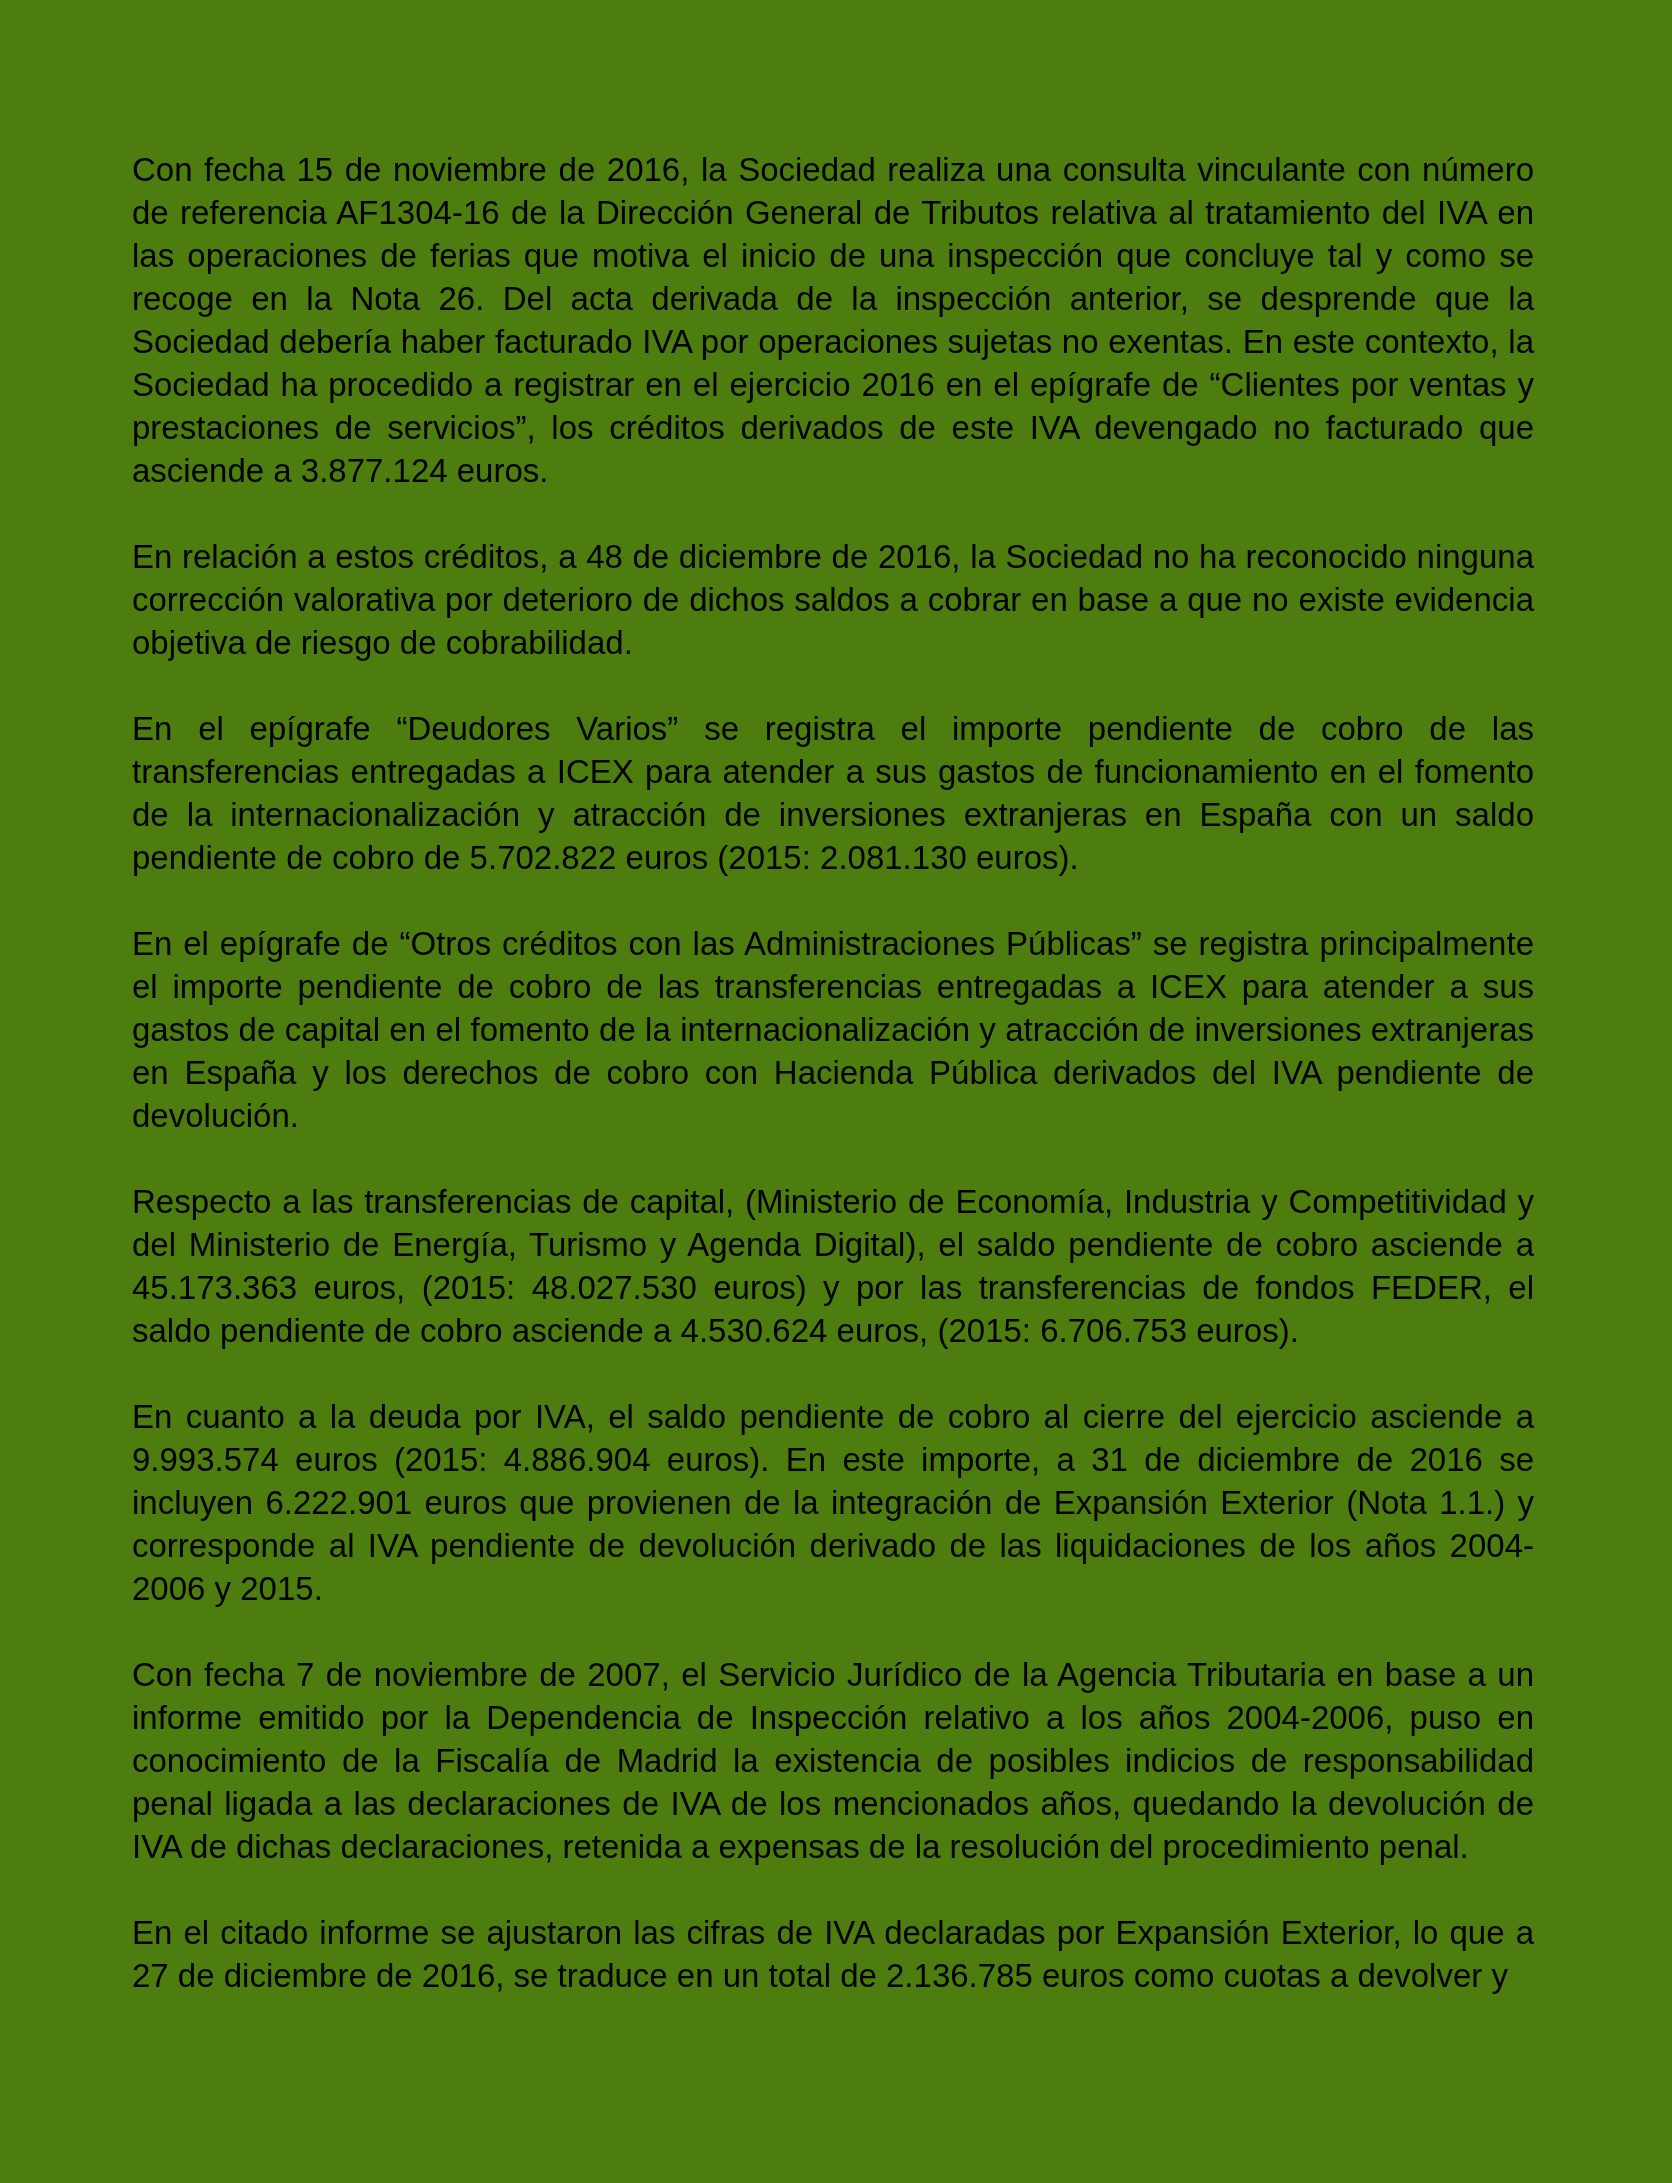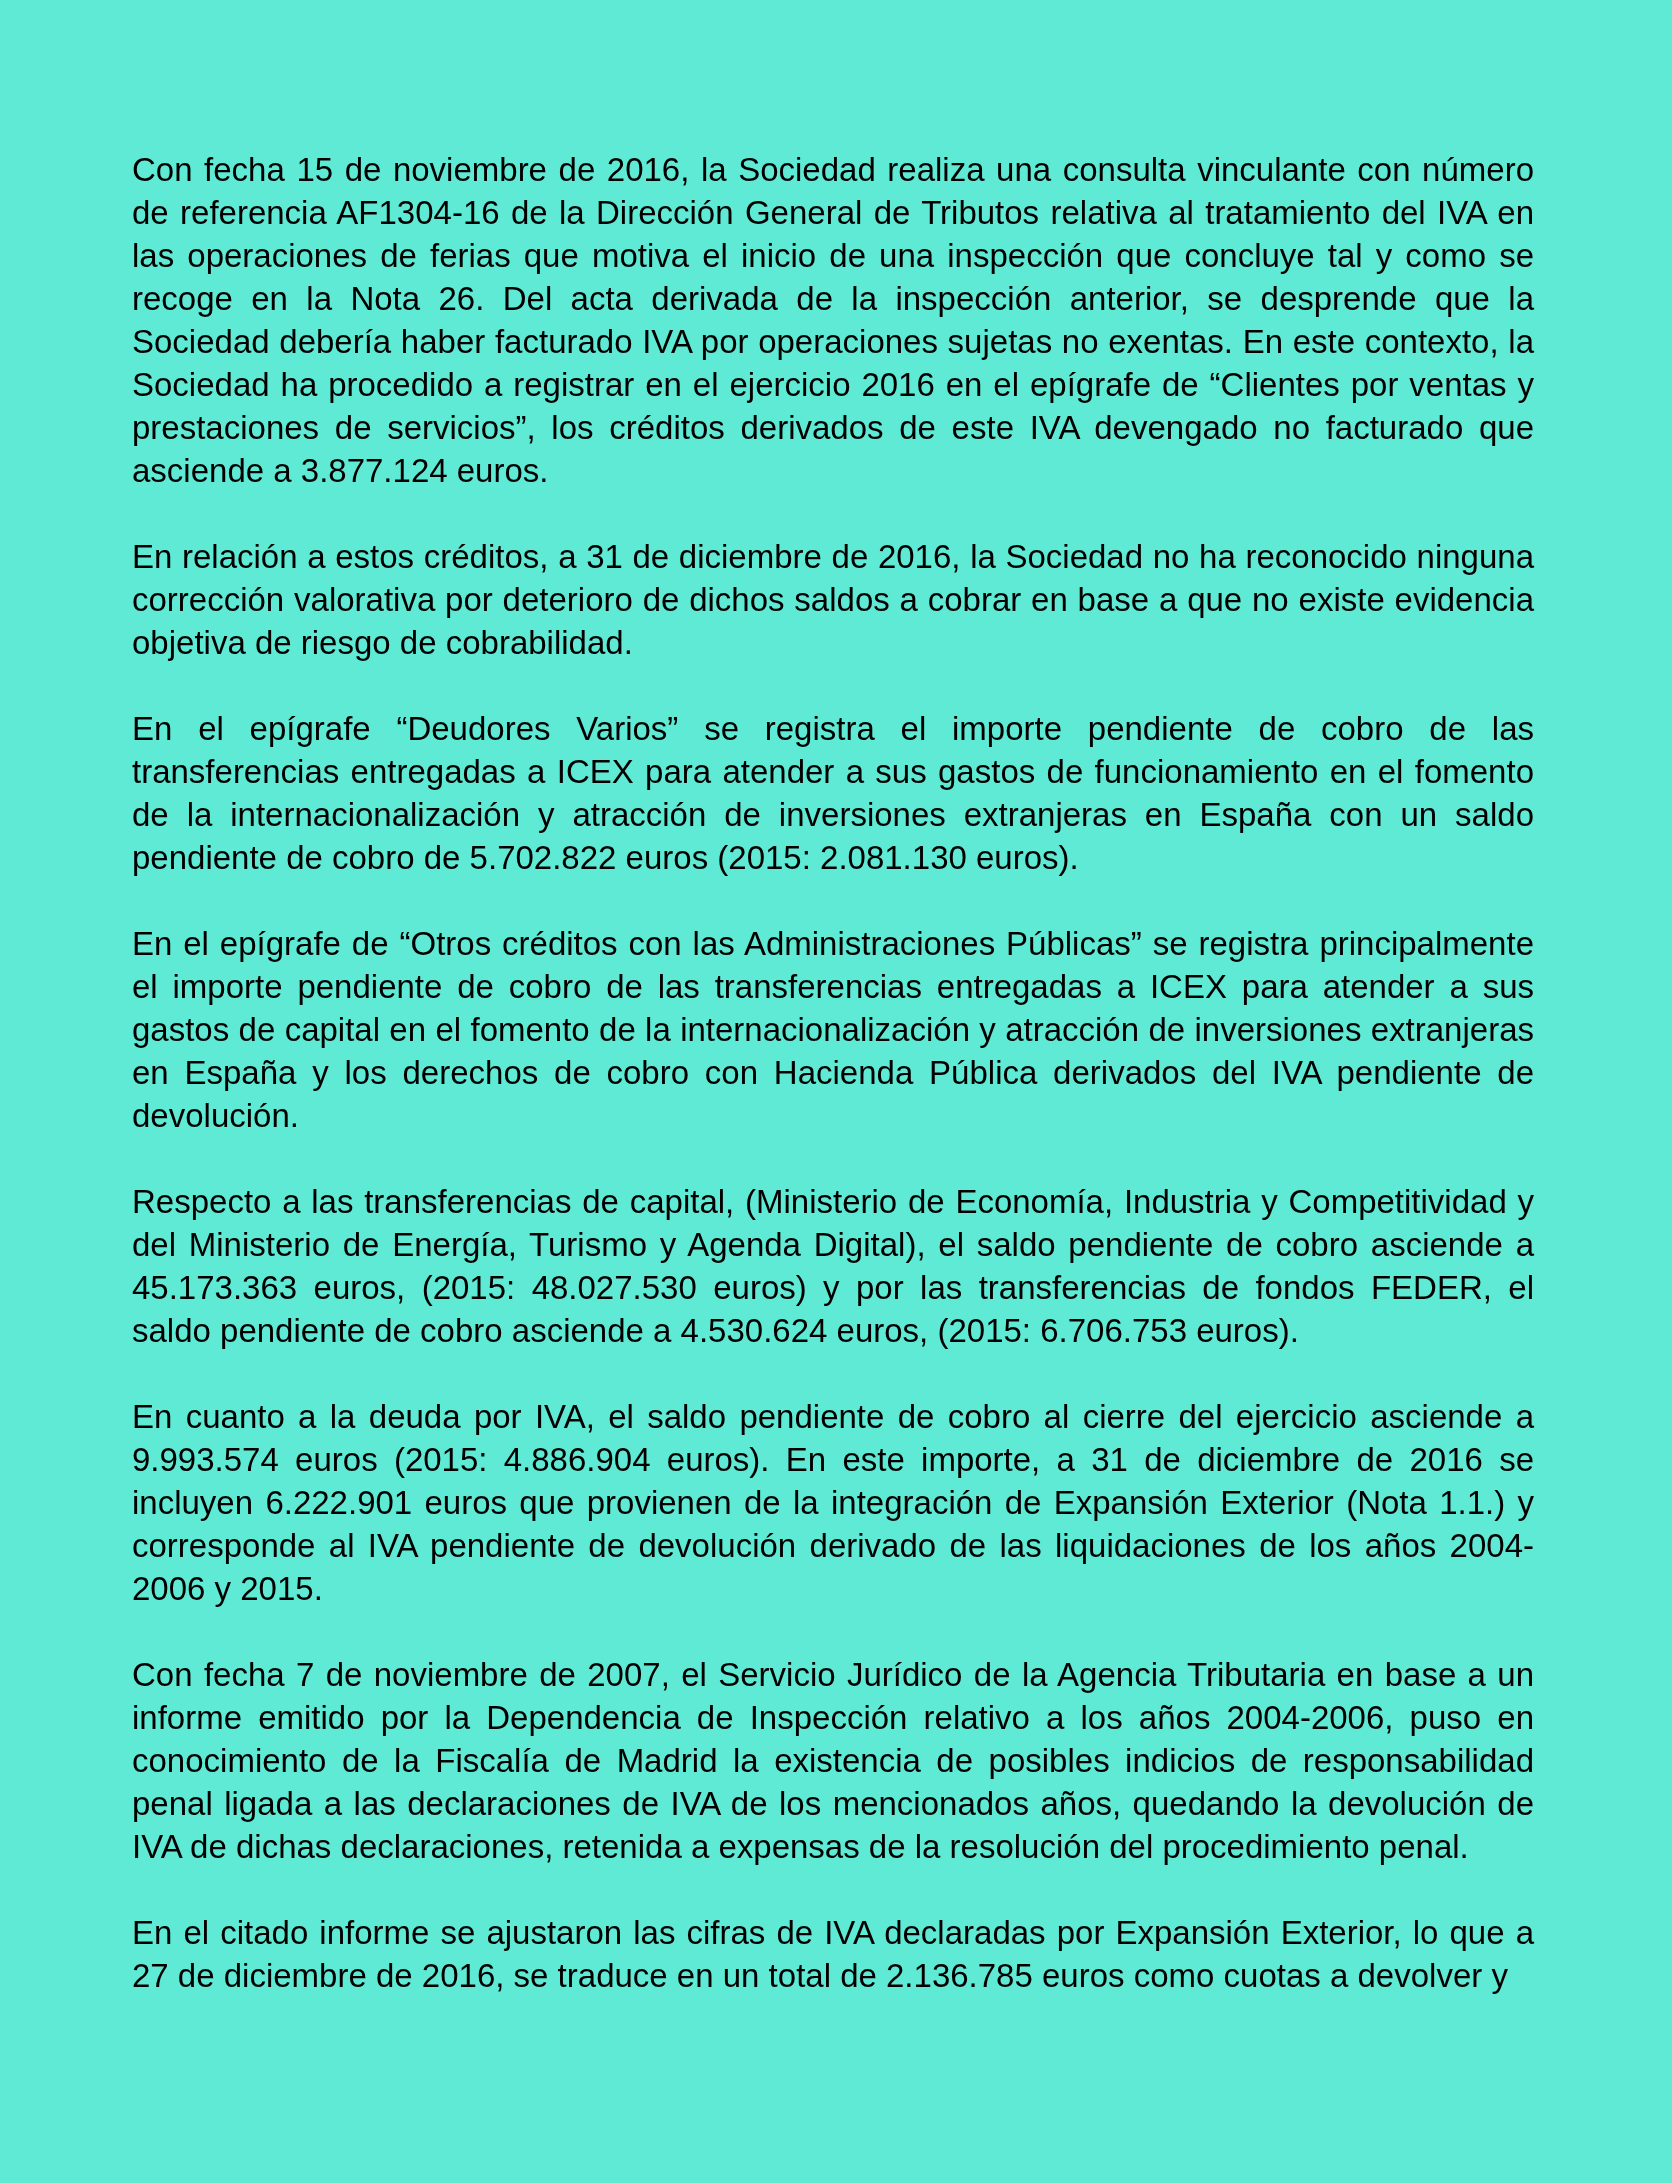--- a/index.html
+++ b/index.html
@@ -11,39 +11,39 @@
     width: 1672px;
     height: 2183px;
     position: relative;
     overflow: hidden;
   }
   .page {
     box-sizing: border-box;
     width: 1672px;
     height: 2183px;
     padding: 148px 138px 0 132px;
-    background: #5eead4;
+    background: #4d7c0f;
   }
   .page p {
     margin: 0 0 43px 0;
     padding: 0;
     font-family: "Liberation Sans", sans-serif;
     font-size: 33px;
     line-height: 43px;
     color: #000000;
     text-align: justify;
     word-spacing: normal;
   }
 </style>
 </head>
 <body>
 
 <div class="page">
   <p>Con fecha 15 de noviembre de 2016, la Sociedad realiza una consulta vinculante con número de referencia AF1304-16 de la Dirección General de Tributos relativa al tratamiento del IVA en las operaciones de ferias que motiva el inicio de una inspección que concluye tal y como se recoge en la Nota 26. Del acta derivada de la inspección anterior,  se desprende que la Sociedad debería haber facturado IVA por operaciones sujetas no exentas. En este contexto, la Sociedad ha procedido a registrar en el ejercicio 2016 en el epígrafe de “Clientes por ventas y prestaciones de servicios”, los créditos derivados de este IVA devengado no facturado que asciende a 3.877.124 euros.</p>
-  <p>En relación a estos créditos, a  31 de diciembre de 2016, la Sociedad no ha reconocido ninguna corrección valorativa por deterioro de dichos saldos a cobrar en base a que no existe evidencia objetiva de riesgo de cobrabilidad.</p>
+  <p>En relación a estos créditos, a  48 de diciembre de 2016, la Sociedad no ha reconocido ninguna corrección valorativa por deterioro de dichos saldos a cobrar en base a que no existe evidencia objetiva de riesgo de cobrabilidad.</p>
   <p>En el epígrafe “Deudores Varios” se registra el importe pendiente de cobro de las  transferencias entregadas a ICEX para atender a sus gastos de funcionamiento en el fomento de la internacionalización y atracción de inversiones extranjeras en España con un saldo pendiente de cobro de 5.702.822 euros (2015: 2.081.130 euros).</p>
   <p>En el epígrafe de “Otros créditos con las Administraciones Públicas” se registra principalmente el importe pendiente de cobro de las transferencias entregadas a ICEX para atender a sus gastos de capital en el fomento de la internacionalización y atracción de inversiones extranjeras en España y los derechos de cobro con Hacienda Pública derivados del IVA pendiente de devolución.</p>
   <p>Respecto a las transferencias de capital, (Ministerio de Economía, Industria y Competitividad y del Ministerio de Energía, Turismo y Agenda Digital), el saldo pendiente de cobro asciende a 45.173.363 euros, (2015: 48.027.530 euros) y por las transferencias de fondos FEDER, el saldo pendiente de cobro asciende a 4.530.624 euros, (2015: 6.706.753 euros).</p>
   <p>En cuanto a la deuda por IVA, el saldo pendiente de cobro al cierre del ejercicio asciende a 9.993.574 euros (2015: 4.886.904 euros). En este importe, a 31 de diciembre de 2016 se incluyen 6.222.901 euros que provienen de la integración de Expansión Exterior (Nota 1.1.) y corresponde al IVA pendiente de devolución derivado de las liquidaciones de los años 2004-2006 y 2015.</p>
   <p>Con fecha 7 de noviembre de 2007, el Servicio Jurídico de la Agencia Tributaria en base a un informe emitido por la Dependencia de Inspección relativo a los años 2004-2006, puso en conocimiento de la Fiscalía de Madrid la existencia de posibles indicios de responsabilidad penal ligada a las declaraciones de IVA de los mencionados años, quedando la devolución de IVA de dichas declaraciones, retenida a expensas de la resolución del procedimiento penal.</p>
   <p>En el citado informe se ajustaron las cifras de IVA declaradas por Expansión Exterior, lo que a 27 de diciembre de 2016, se traduce en un total de 2.136.785 euros como cuotas a devolver y</p>
 </div>
 
 
 </body></html>

